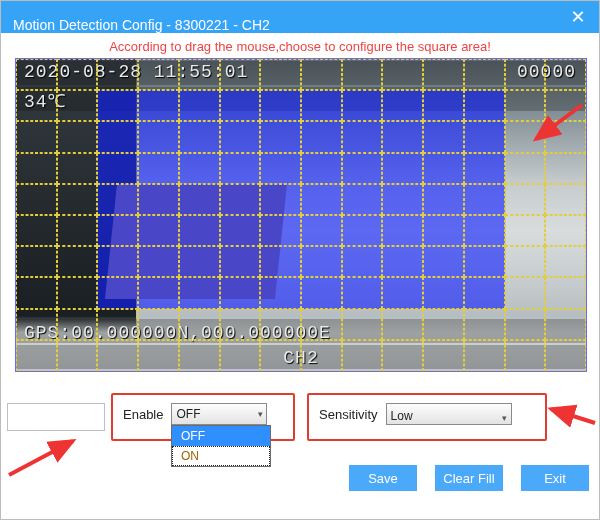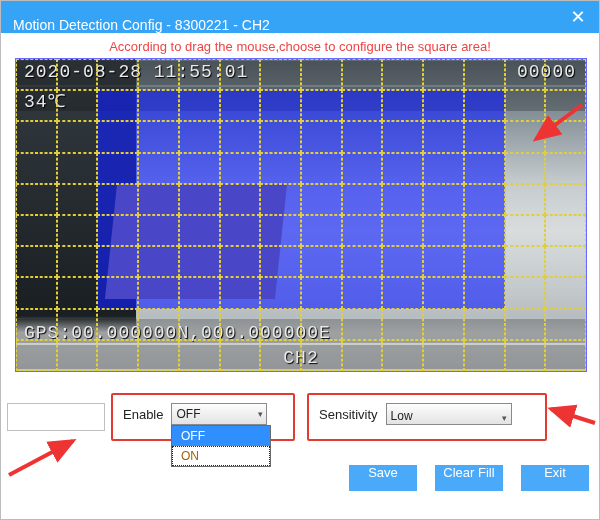--- a/index.html
+++ b/index.html
@@ -140,21 +140,21 @@
   .buttons {
     position: absolute; right: 10px; bottom: 12px;
     display: flex; gap: 18px;
   }
   .btn {
     background: #4aa9f8;
     color: #fff;
     border: none;
     width: 68px; height: 26px;
     font-size: 13px;
-    display: flex; justify-content: center;
+    display: flex; align-items: center; justify-content: center;
   }
 </style>
 </head>
 <body>
 
 <div class="titlebar">
   <span class="title">Motion Detection Config - 8300221 - CH2</span>
   <span class="close">✕</span>
 </div>
 

